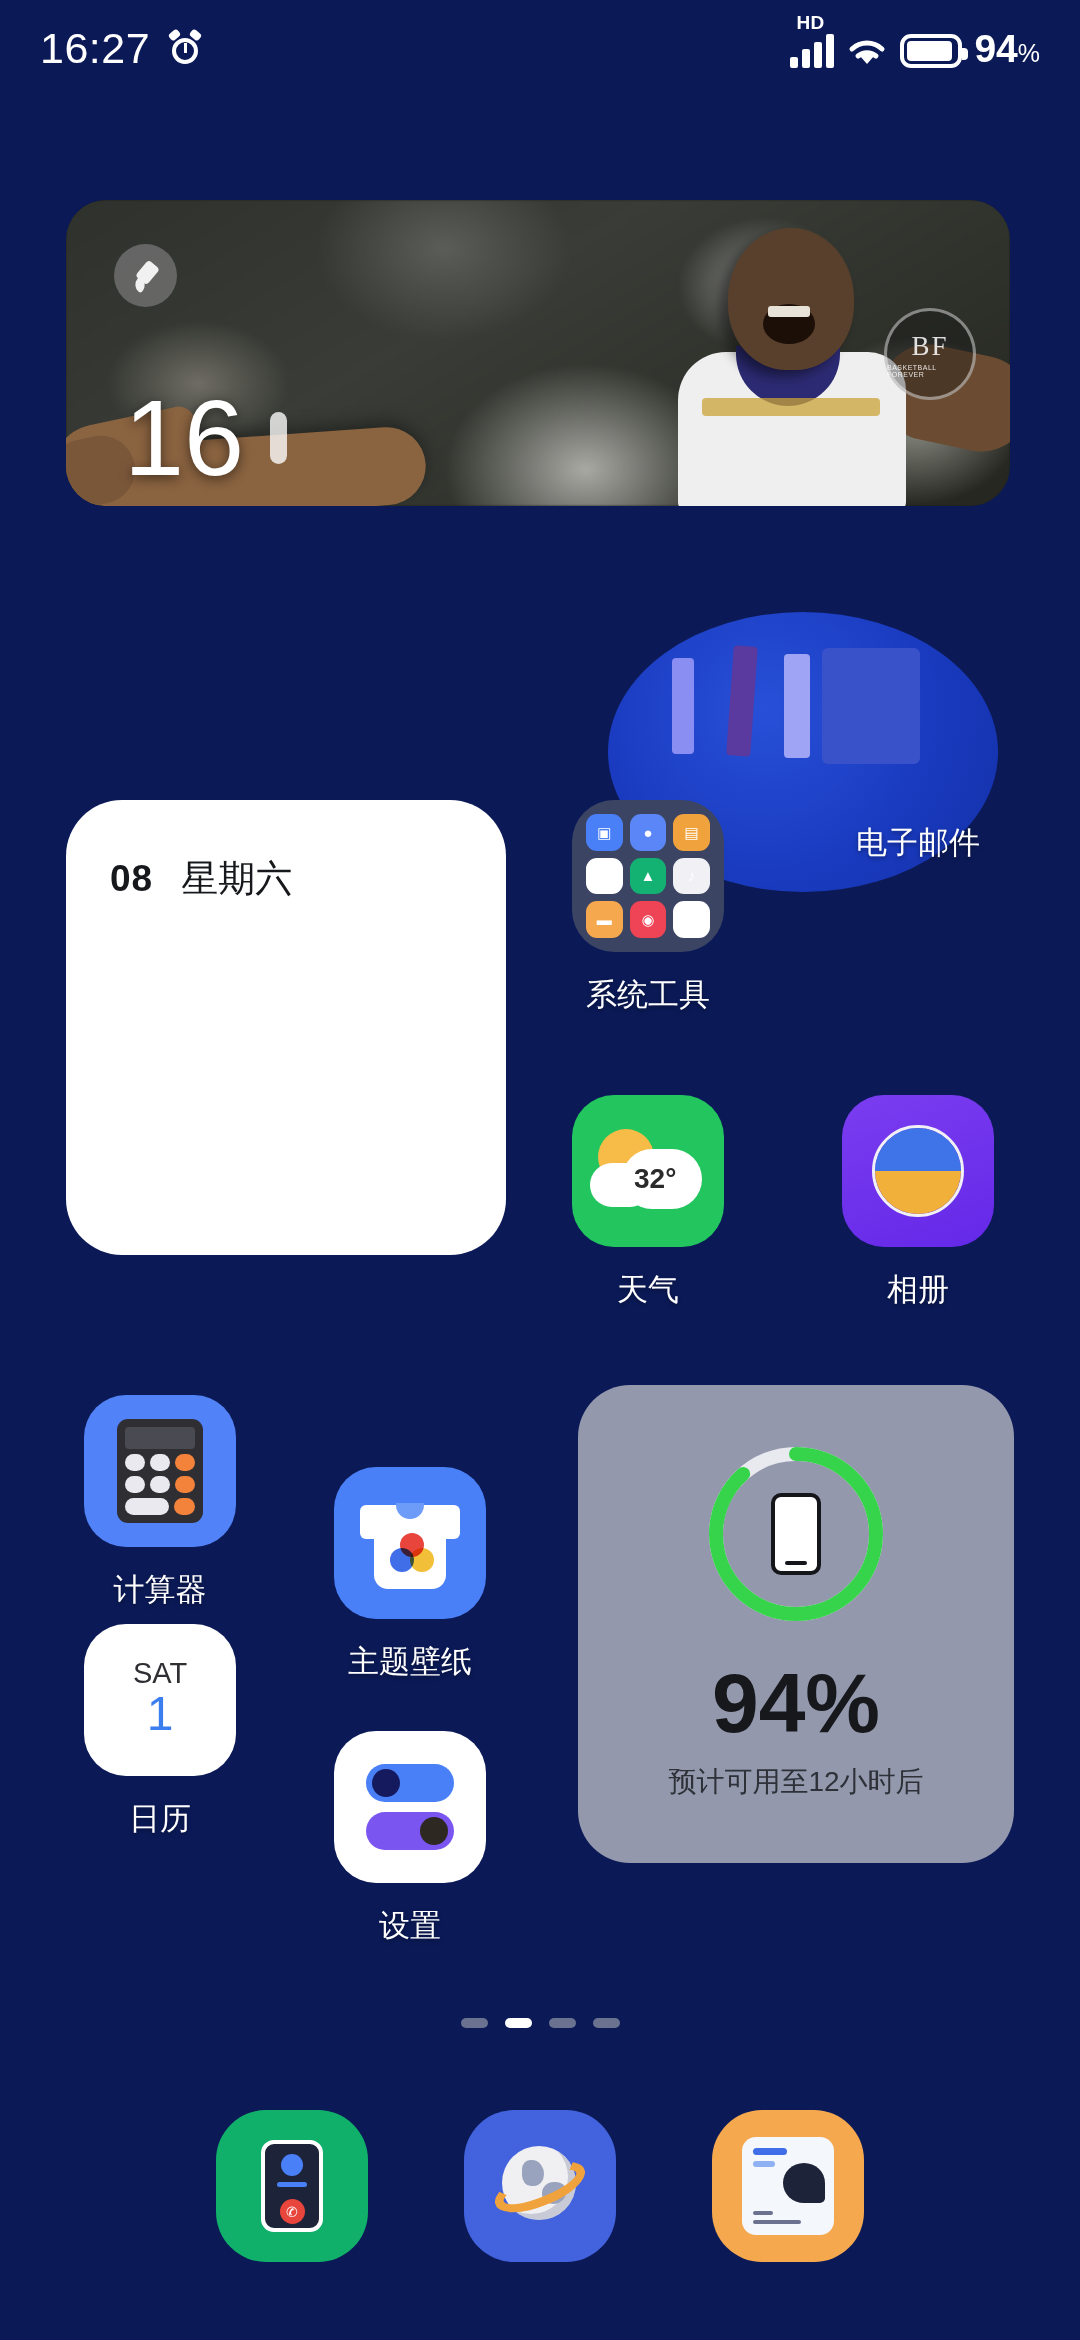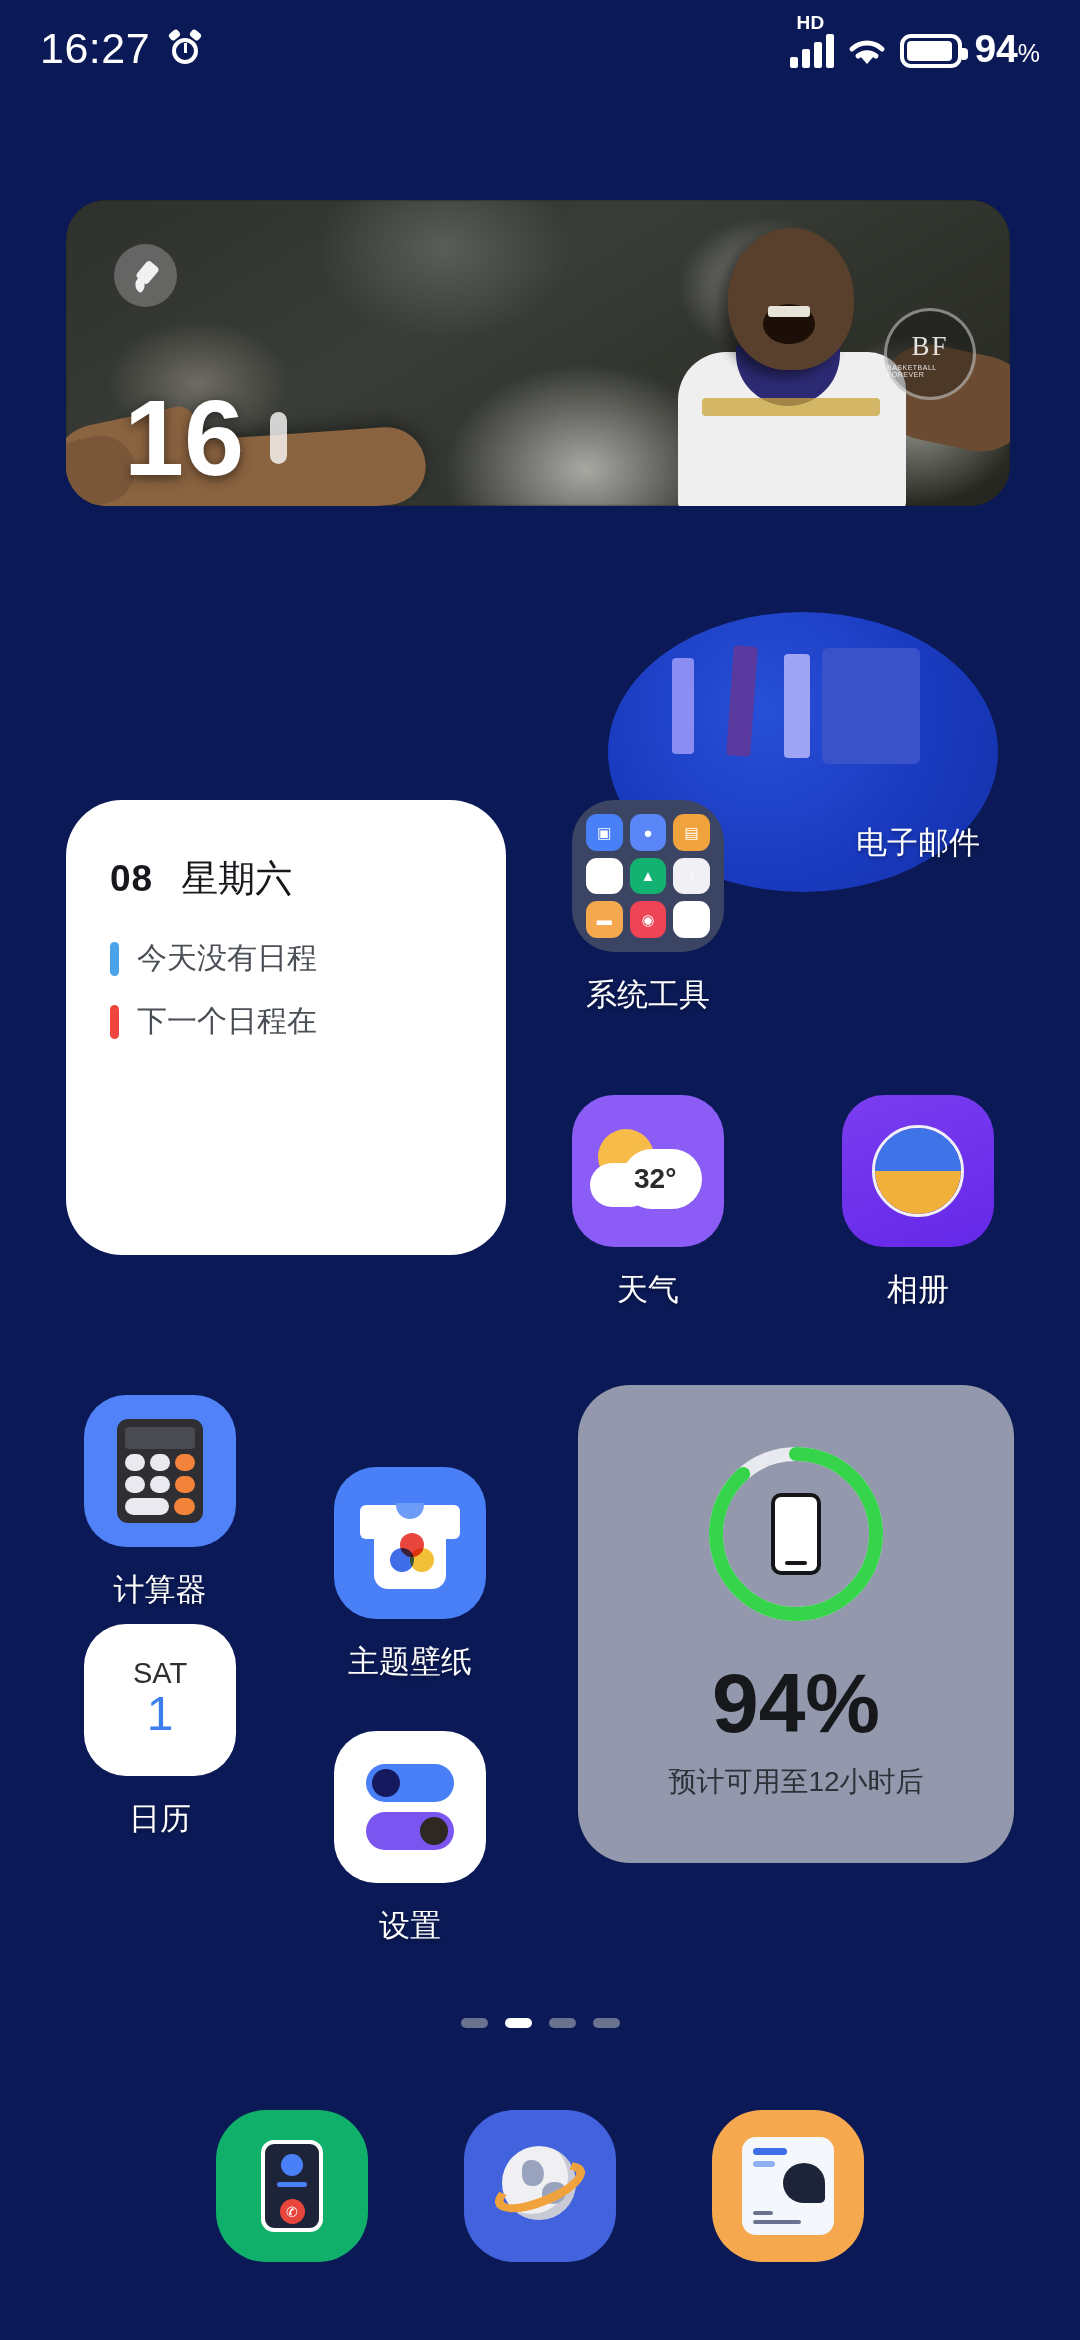--- a/index.html
+++ b/index.html
@@ -142,21 +142,21 @@
   }
   .pencil .tip{
     position:absolute; left:4px; top:19px; width:12px; height:12px;
     background:#f1f1f1; border-radius:3px 10px 3px 10px; transform:rotate(40deg);
   }
   .clock-overlay{
     position:absolute; left:58px; bottom:14px;
     display:flex; align-items:center; gap:26px;
   }
   .clock-overlay .cd{
-    font-size:108px; font-weight:700; color:#fff; line-height:1;
+    font-size:108px; font-weight:400; color:#fff; line-height:1;
     text-shadow:0 3px 12px rgba(0,0,0,.55);
   }
   .clock-sep{
     width:17px; height:52px; border-radius:9px; background:rgba(255,255,255,.78);
   }
   .blue-orb{
     position:absolute; left:608px; top:612px; width:390px; height:280px;
     border-radius:50%;
     background:radial-gradient(circle at 40% 35%, #2750d8 0%, #1a3bc0 55%, #1330a8 100%);
     overflow:hidden;
@@ -224,21 +224,21 @@
     position:absolute; inset:0; background:#fff; border-radius:5px;
   }
   .envelope .flap2{
     position:absolute; left:5px; top:-16px; width:86px; height:40px;
     background:#3b1fa0; clip-path:polygon(0 0,100% 0,50% 100%);
   }
   .envelope .tag{
     position:absolute; left:9px; bottom:7px; font-size:9px; color:#2b2b2b; font-weight:700;
   }
   
-  .wx-tile{ background:#8b5cf6; }
+  .wx-tile{ background:#22c55e; }
   .wx{ width:120px; height:96px; position:relative; }
   .wx .sun{
     position:absolute; left:10px; top:6px; width:56px; height:56px;
     border-radius:50%; background:#f7bb48;
   }
   .wx .cloudA{
     position:absolute; left:2px; top:40px; width:62px; height:44px;
     background:#fff; border-radius:26px;
   }
   .wx .cloudB{
@@ -451,30 +451,20 @@
     <i class="s2"></i>
     <i class="s3"></i>
     <i class="s4"></i>
 </div>
 
 <div class="cal-widget">
   <div class="cal-head">
     <span class="cal-month">08</span>
     <span class="cal-dow">星期六</span>
   </div>
-  <div class="cal-items">
-    <div class="cal-item">
-      <span class="cal-bar" style="background:#4aa3e8"></span>
-      <span class="cal-text">今天没有日程</span>
-    </div>
-    <div class="cal-item">
-      <span class="cal-bar" style="background:#f0453c"></span>
-      <span class="cal-text">下一个日程在</span>
-    </div>
-  </div>
 </div>
 
 <div class="app" style="left:548px; top:800px;">
   <div class="tile folder-tile">
     <div class="mini-grid">
       <div class="mini" style="background:#4a80f7">
           <span>▣</span>
         </div>
       <div class="mini" style="background:#5a86f8">
           <span>●</span>

